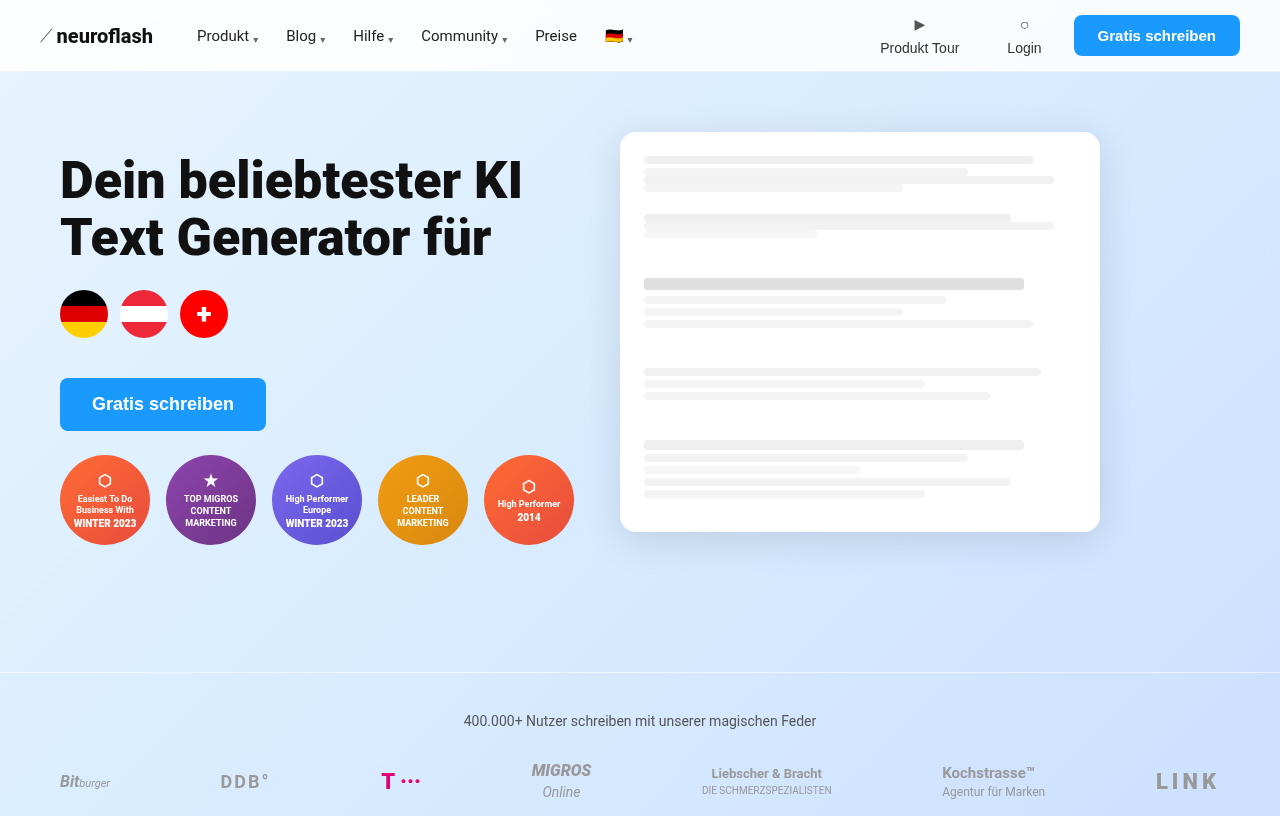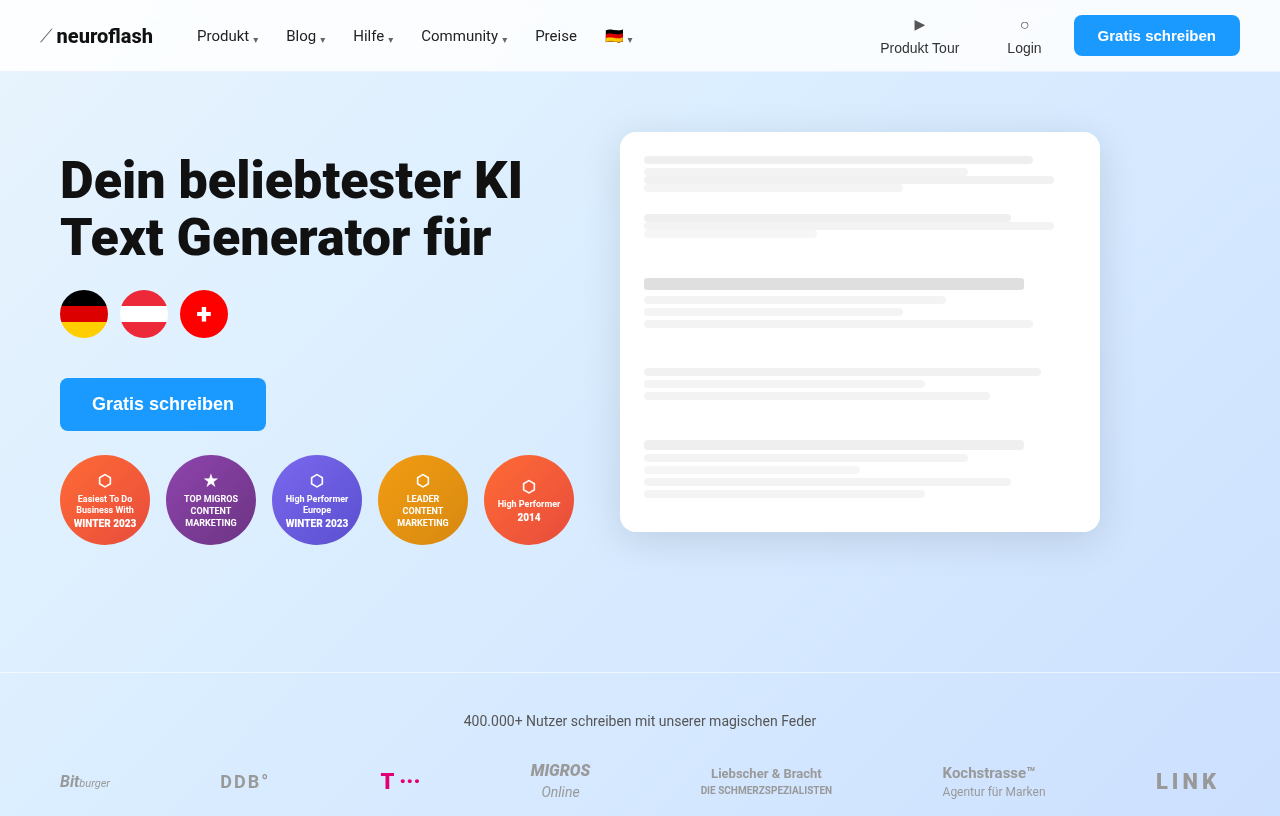--- a/index.html
+++ b/index.html
@@ -432,20 +432,20 @@
   <div class="logos-row">
     <div class="brand-logo bitburger">
       <em>Bit<span style="font-size:11px;font-weight:400;">burger</span></em>
     </div>
     <div class="brand-logo ddb">DDB°</div>
     <div class="brand-logo telekom">T ···</div>
     <div class="brand-logo migros" style="text-align:center;line-height:1.3;">
       MIGROS<br><span style="font-size:14px;font-weight:400;">Online</span>
     </div>
     <div class="brand-logo liebscher" style="text-align:center;">
-      Liebscher &amp; Bracht<br><span style="font-size:10px;font-weight:700;">DIE SCHMERZSPEZIALISTEN</span>
+      Liebscher &amp; Bracht<br><span style="font-size:10px;font-weight:400;">DIE SCHMERZSPEZIALISTEN</span>
     </div>
     <div class="brand-logo kochstrasse">
       Kochstrasse™<br><span style="font-size:12px;font-weight:400;">Agentur für Marken</span>
     </div>
     <div class="brand-logo link">LINK</div>
   </div>
 </section>
 
 </body></html>

